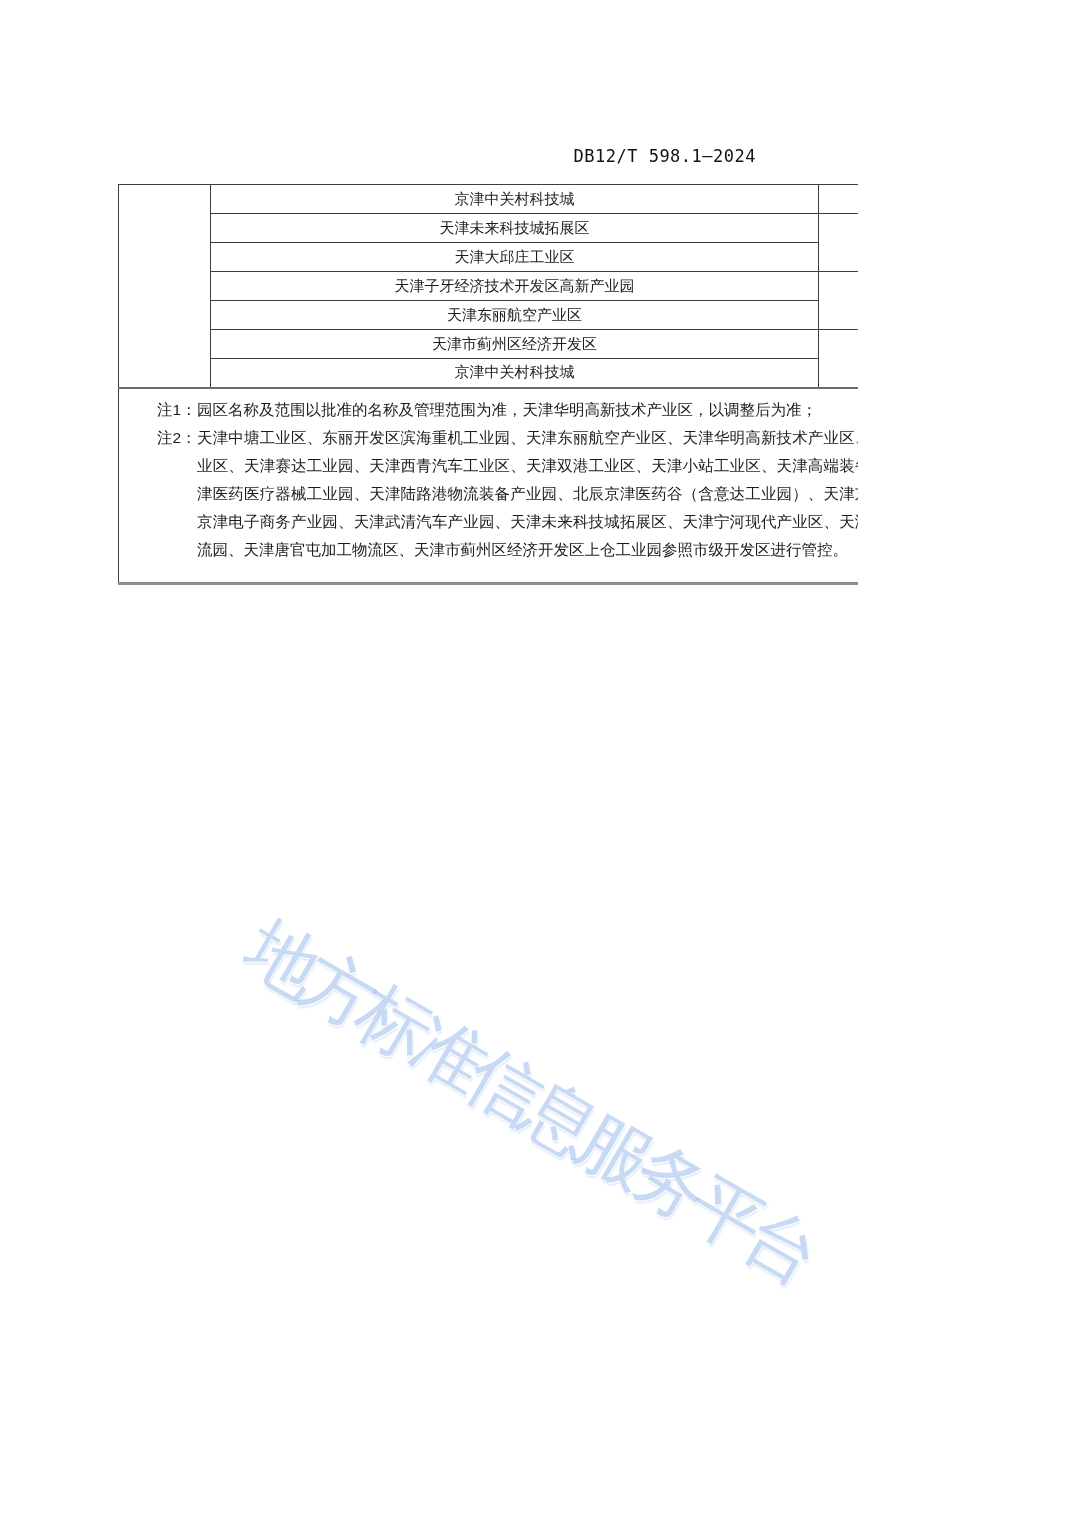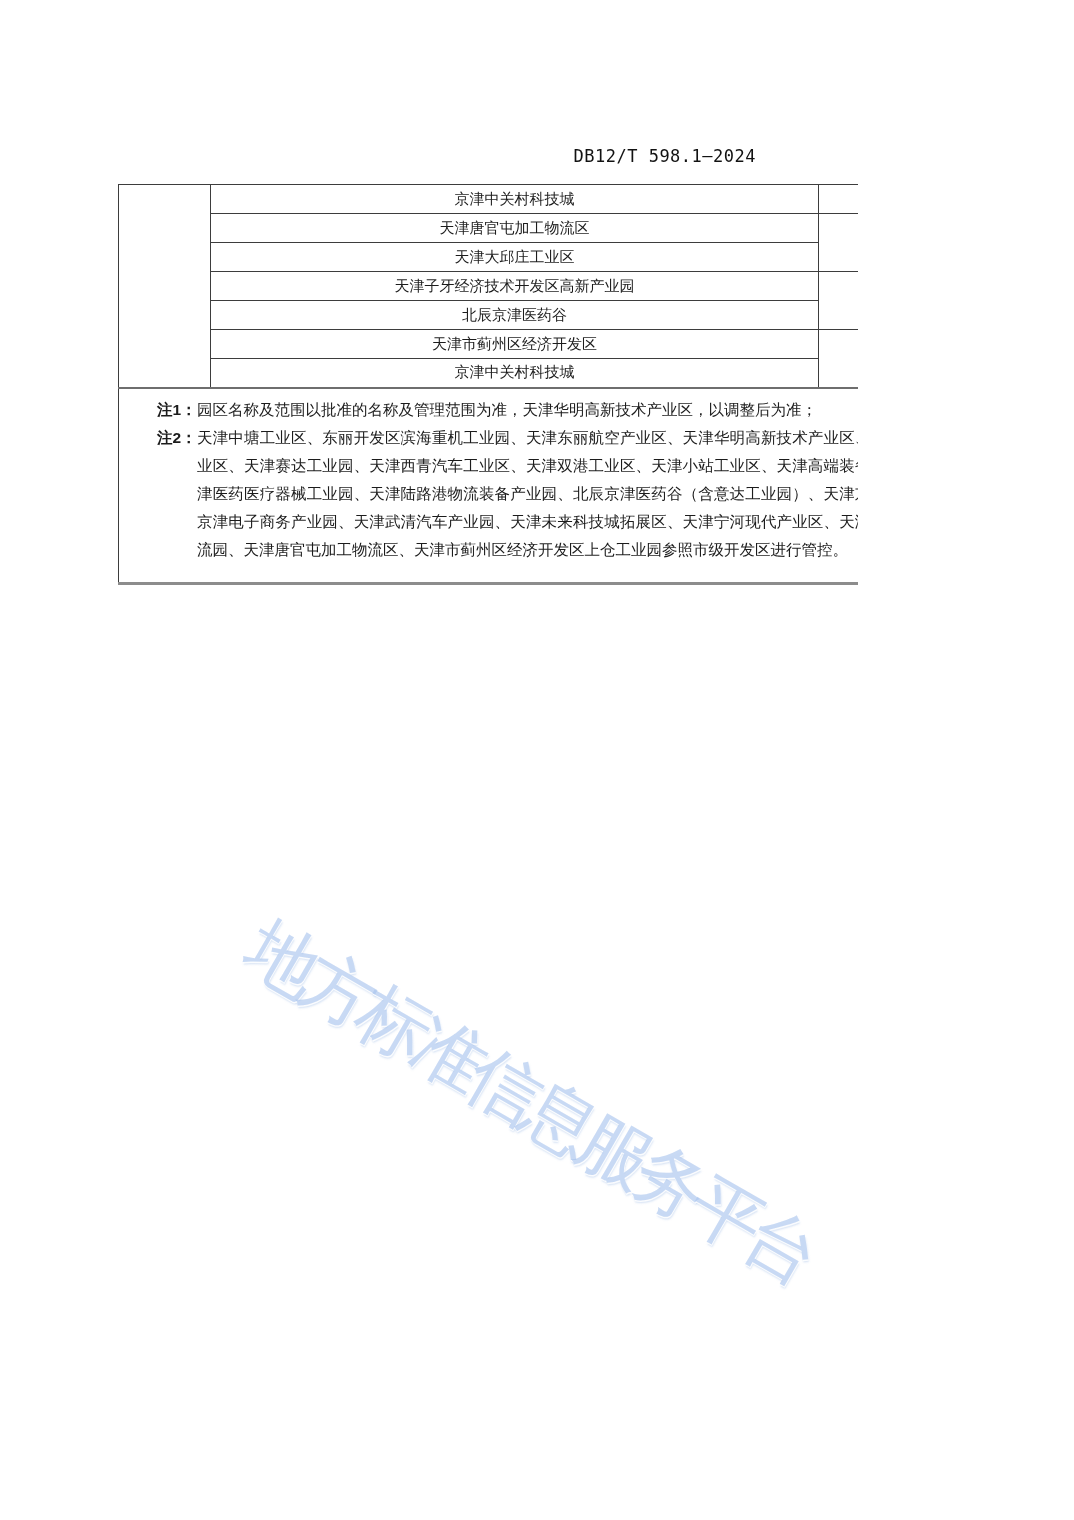--- a/index.html
+++ b/index.html
@@ -55,21 +55,21 @@
     padding-left:78px;
     line-height:28px;
     font-size:15.5px;
     text-align:justify;
     word-break:break-all;
   }
   .note-label {
     position:absolute;
     left:38px; top:0;
     font-family:"Liberation Sans", sans-serif;
-    font-weight:700;
+    font-weight:400;
     white-space:nowrap;
   }
   .watermark {
     position:absolute;
     left:276px; top:884px;
     transform:rotate(30deg);
     transform-origin:0 0;
     font-size:72px;
     letter-spacing:-8px;
     white-space:nowrap;
@@ -98,32 +98,32 @@
       <col style="width:608px">
       <col style="width:167px">
     </colgroup>
     <tbody>
       <tr class="park-row">
         <td class="cat-cell" rowspan="7"></td>
         <td class="park-cell">京津中关村科技城</td>
         <td class="dist-cell"></td>
       </tr>
       <tr class="park-row">
-        <td class="park-cell">天津唐官屯加工物流区</td>
+        <td class="park-cell">天津未来科技城拓展区</td>
         <td class="dist-cell" rowspan="2">宁河区</td>
       </tr>
       <tr class="park-row">
         <td class="park-cell">天津大邱庄工业区</td>
       </tr>
       <tr class="park-row">
         <td class="park-cell">天津子牙经济技术开发区高新产业园</td>
         <td class="dist-cell" rowspan="2">静海区</td>
       </tr>
       <tr class="park-row">
-        <td class="park-cell">北辰京津医药谷</td>
+        <td class="park-cell">天津东丽航空产业区</td>
       </tr>
       <tr class="park-row">
         <td class="park-cell">天津市蓟州区经济开发区</td>
         <td class="dist-cell" rowspan="2">蓟州区</td>
       </tr>
       <tr class="park-row">
         <td class="park-cell">京津中关村科技城</td>
       </tr>
       <tr>
         <td colspan="3" class="notes-cell">

